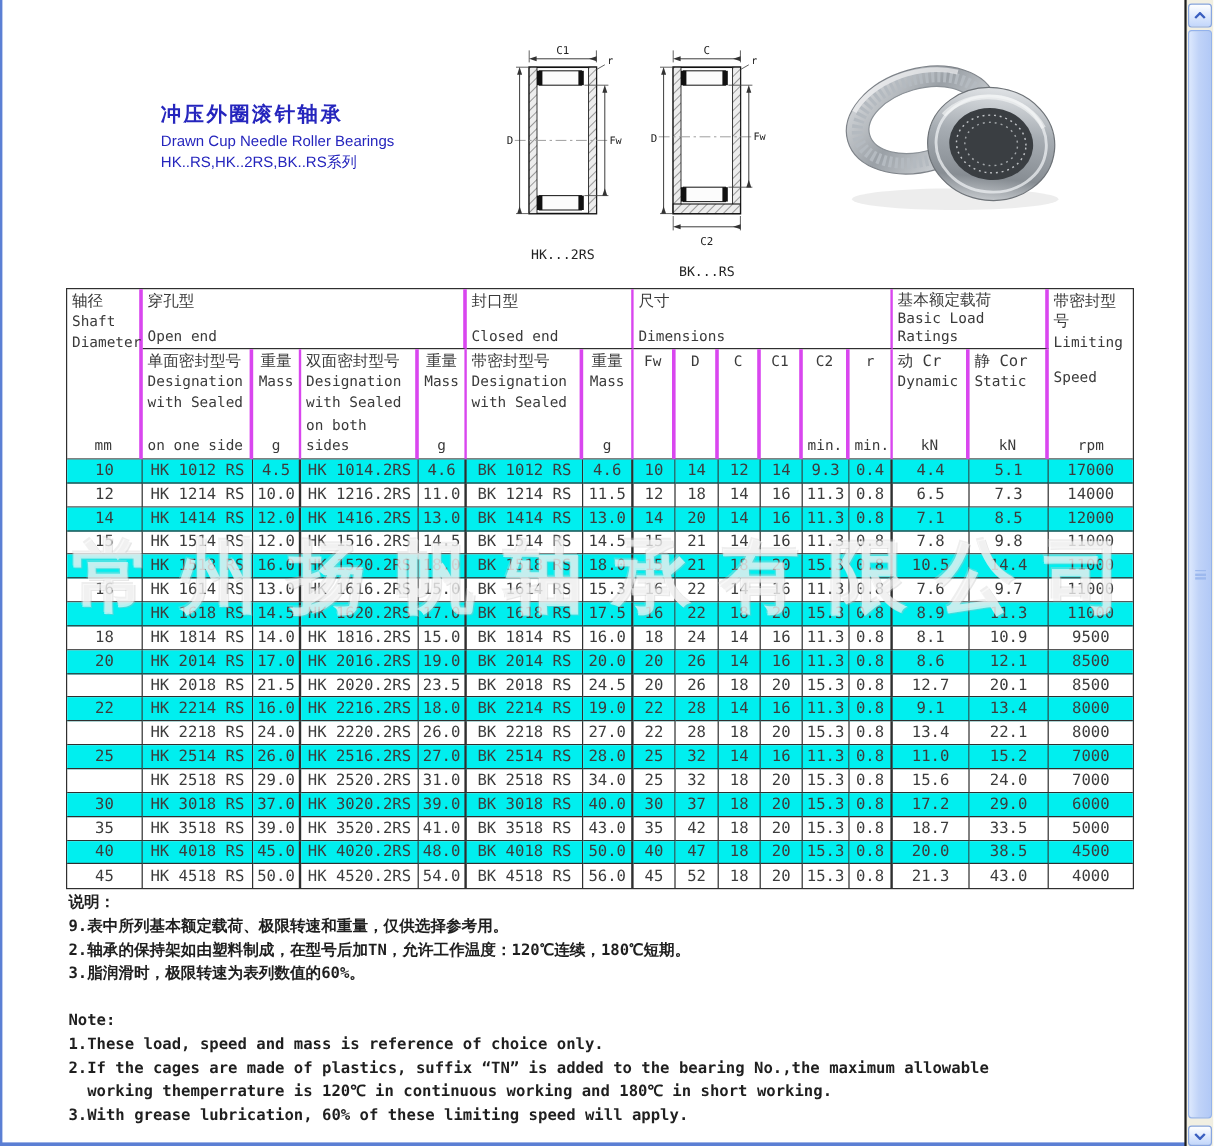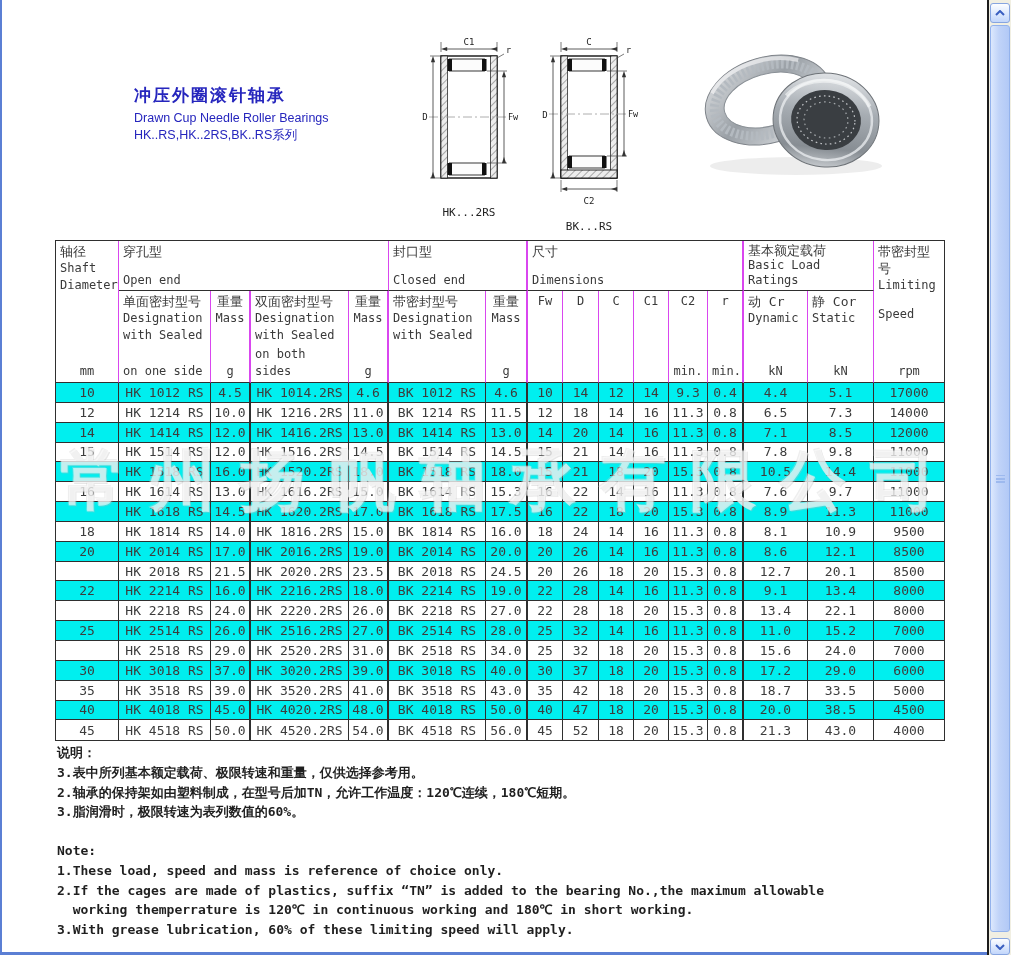--- a/index.html
+++ b/index.html
@@ -13,21 +13,21 @@
   .title-series{font-size:12.5px;margin-top:2px;}
 
   
   .diag{position:absolute;text-align:center;}
   .diag-label{font-size:11px;color:#222;margin-top:6px;}
 
   
   .tbl{position:absolute;left:55px;top:240px;border:1px solid #2f2f2f;background:#fff;width:fit-content;}
   .grid16{display:grid;grid-template-columns:63px 92px 40px 98px 40px 97px 42px 35px 36px 35px 35px 39px 36px 64px 66px 70px;}
   .thead{grid-template-rows:50px 92px;}
-  .hc{border-right:1px solid #d946ef;border-bottom:1px solid #2f2f2f;padding:2px 4px;box-sizing:border-box;
+  .hc{border-right:3px solid #d946ef;border-bottom:1px solid #2f2f2f;padding:2px 4px;box-sizing:border-box;
       display:flex;flex-direction:column;line-height:17px;font-size:12px;}
   .hc .cjk{font-size:13px;}
   .hc.center{align-items:center;text-align:center;}
   .hc .unit{margin-top:auto;text-align:center;width:100%;}
   .hc .tight{line-height:15px;}
   .hc .gap-top{margin-top:12px;}
   .br2{border-right-width:2px !important;}
   .brnone{border-right:none !important;}
   .trow{height:19.85px;}
   .td{border-right:1px solid #2f2f2f;border-bottom:1px solid #2f2f2f;box-sizing:border-box;
@@ -603,21 +603,21 @@
           <div class="td">43.0</div>
           <div class="td brnone">4000</div>
         </div>
       </div>
   </div>
 
   <div class="watermark">常州扬帆轴承有限公司</div>
 
   <div class="notes notes-cn">
     <div class="note-line">说明：</div>
-    <div class="note-line">3.表中所列基本额定载荷、极限转速和重量，仅供选择参考用。</div>
+    <div class="note-line">9.表中所列基本额定载荷、极限转速和重量，仅供选择参考用。</div>
     <div class="note-line">2.轴承的保持架如由塑料制成，在型号后加TN，允许工作温度：120℃连续，180℃短期。</div>
     <div class="note-line">3.脂润滑时，极限转速为表列数值的60%。</div>
   </div>
 
   <div class="notes notes-en">
     <div class="note-line">Note:</div>
     <div class="note-line">1.These load, speed and mass is reference of choice only.</div>
     <div class="note-line">2.If the cages are made of plastics, suffix “TN” is added to the bearing No.,the maximum allowable</div>
     <div class="note-line">  working themperrature is 120℃ in continuous working and 180℃ in short working.</div>
     <div class="note-line">3.With grease lubrication, 60% of these limiting speed will apply.</div>

